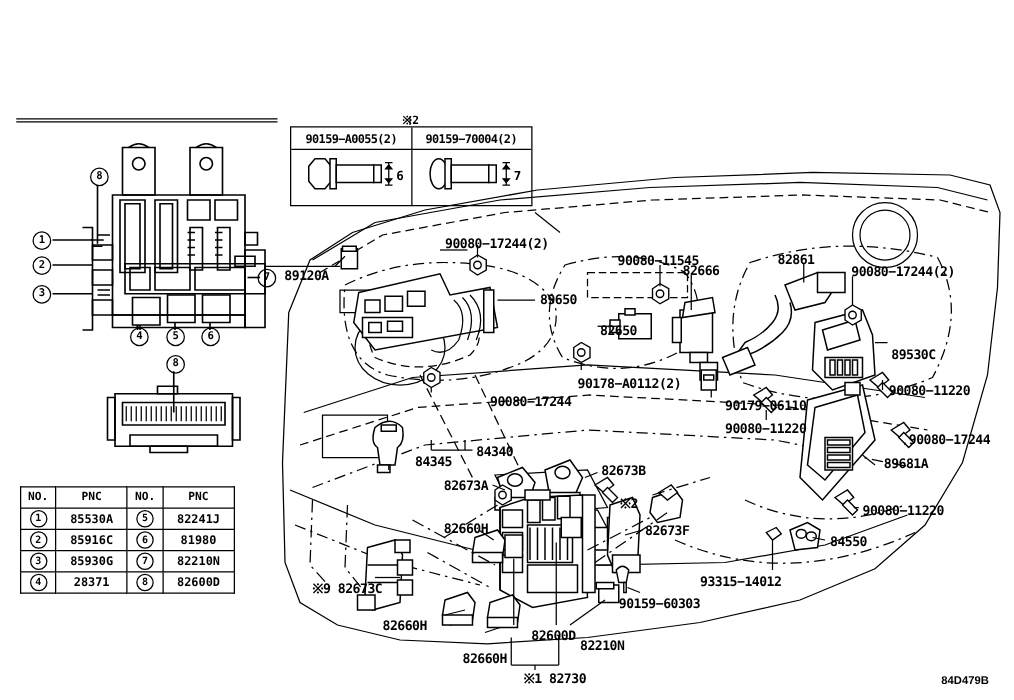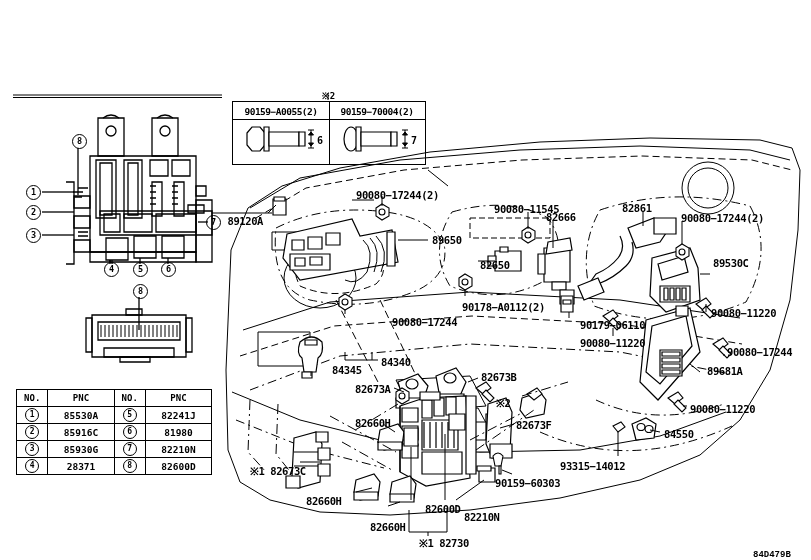--- a/index.html
+++ b/index.html
@@ -13,21 +13,21 @@
        font-size:10px;letter-spacing:.3px;white-space:nowrap;}
   .tbl{position:absolute;border-collapse:collapse;}
   .tbl td,.tbl th{border:1px solid #000;font-family:"DejaVu Sans Mono","Liberation Mono",monospace;
        font-weight:700;font-size:9.5px;text-align:center;padding:1px 2px;height:14px;}
   .tbl th{font-size:9px;}
   .cnum{display:inline-block;width:12px;height:12px;border:1.2px solid #000;border-radius:50%;
         font-size:8px;line-height:11px;text-align:center;font-family:"DejaVu Sans Mono",monospace;font-weight:700;}
   .boltbox{position:absolute;border:1.3px solid #000;}
   .boltcell{position:absolute;font-family:"DejaVu Sans Mono","Liberation Mono",monospace;
        font-weight:700;font-size:9.5px;text-align:center;white-space:nowrap;letter-spacing:-0.5px;}
-  .drwno{position:absolute;font-family:Liberation Mono, monospace;font-weight:700;font-size:9px;margin-top:11px;}
+  .drwno{position:absolute;font-family:Liberation Sans, sans-serif;font-weight:700;font-size:9px;}
   .ccirc{position:absolute;width:13px;height:13px;border:1.2px solid #000;border-radius:50%;
         font-size:8.5px;line-height:12px;text-align:center;font-family:"DejaVu Sans Mono",monospace;font-weight:700;}
 </style>
 </head>
 <body>
 
 <div id="root">
 
   <svg width="811" height="560">
     <g stroke="#000" fill="none" stroke-width="1">
@@ -395,21 +395,21 @@
         <g stroke-width="1" fill="none">
           <path d="M76,11 v18 M73,11 h6 M73,29 h6"></path>
           <path d="M76,13 l-2.5,3 h5 z" fill="#000"></path>
           <path d="M76,27 l-2.5,-3 h5 z" fill="#000"></path>
         </g>
       </g>
       <text x="178" y="25" font-family="DejaVu Sans Mono, monospace" font-size="10" font-weight="700">7</text>
     </svg>
   </div>
 
-  <table class="tbl" style="left:16px;top:389px;width:196px;">
+  <table class="tbl" style="left:16px;top:389px;width:172px;">
     <thead>
       <tr>
         <th style="width:26px;">NO.</th>
         <th style="width:60px;">PNC</th>
         <th style="width:26px;">NO.</th>
         <th style="width:60px;">PNC</th>
       </tr>
     </thead>
     <tbody id="pnc-body">
         <tr>
@@ -441,38 +441,38 @@
 
   <div id="part-label-layer">
       <div class="lbl" style="top: 216px; left: 263px; transform: translateX(-100%);">89120A</div>
       <div class="lbl" style="top: 190px; left: 356px;">90080−17244(2)</div>
       <div class="lbl" style="top: 235px; left: 432px;">89650</div>
       <div class="lbl" style="top: 204px; left: 494px;">90080−11545</div>
       <div class="lbl" style="top: 212px; left: 546px;">82666</div>
       <div class="lbl" style="top: 203px; left: 622px;">82861</div>
       <div class="lbl" style="top: 213px; left: 681px;">90080−17244(2)</div>
       <div class="lbl" style="top: 260px; left: 480px;">82650</div>
-      <div class="lbl" style="top: 258px; left: 713px;">89530C</div>
+      <div class="lbl" style="top: 279px; left: 713px;">89530C</div>
       <div class="lbl" style="top: 302px; left: 462px;">90178−A0112(2)</div>
       <div class="lbl" style="top: 308px; left: 711px;">90080−11220</div>
       <div class="lbl" style="top: 317px; left: 392px;">90080−17244</div>
       <div class="lbl" style="top: 320px; left: 580px;">90179−06110</div>
       <div class="lbl" style="top: 338px; left: 580px;">90080−11220</div>
       <div class="lbl" style="top: 347px; left: 727px;">90080−17244</div>
       <div class="lbl" style="top: 365px; left: 332px;">84345</div>
       <div class="lbl" style="top: 357px; left: 381px;">84340</div>
       <div class="lbl" style="top: 366px; left: 707px;">89681A</div>
       <div class="lbl" style="top: 372px; left: 481px;">82673B</div>
       <div class="lbl" style="top: 384px; left: 355px;">82673A</div>
       <div class="lbl" style="top: 404px; left: 690px;">90080−11220</div>
       <div class="lbl" style="top: 398px; left: 496px;">※2</div>
       <div class="lbl" style="top: 420px; left: 516px; text-align: center;">82673F</div>
       <div class="lbl" style="top: 418px; left: 355px;">82660H</div>
       <div class="lbl" style="top: 429px; left: 664px;">84550</div>
-      <div class="lbl" style="top: 466px; left: 250px;">※1 82673C</div>
+      <div class="lbl" style="top: 466px; left: 250px;">※9 82673C</div>
       <div class="lbl" style="top: 461px; left: 560px;">93315−14012</div>
       <div class="lbl" style="top: 496px; left: 306px;">82660H</div>
       <div class="lbl" style="top: 478px; left: 495px;">90159−60303</div>
       <div class="lbl" style="top: 504px; left: 425px;">82600D</div>
       <div class="lbl" style="top: 512px; left: 464px;">82210N</div>
       <div class="lbl" style="top: 522px; left: 370px;">82660H</div>
       <div class="lbl" style="top: 538px; left: 419px;">※1 82730</div>
     </div>
 
   <div class="drwno" style="left:753px;top:539px;">84D479B</div>

